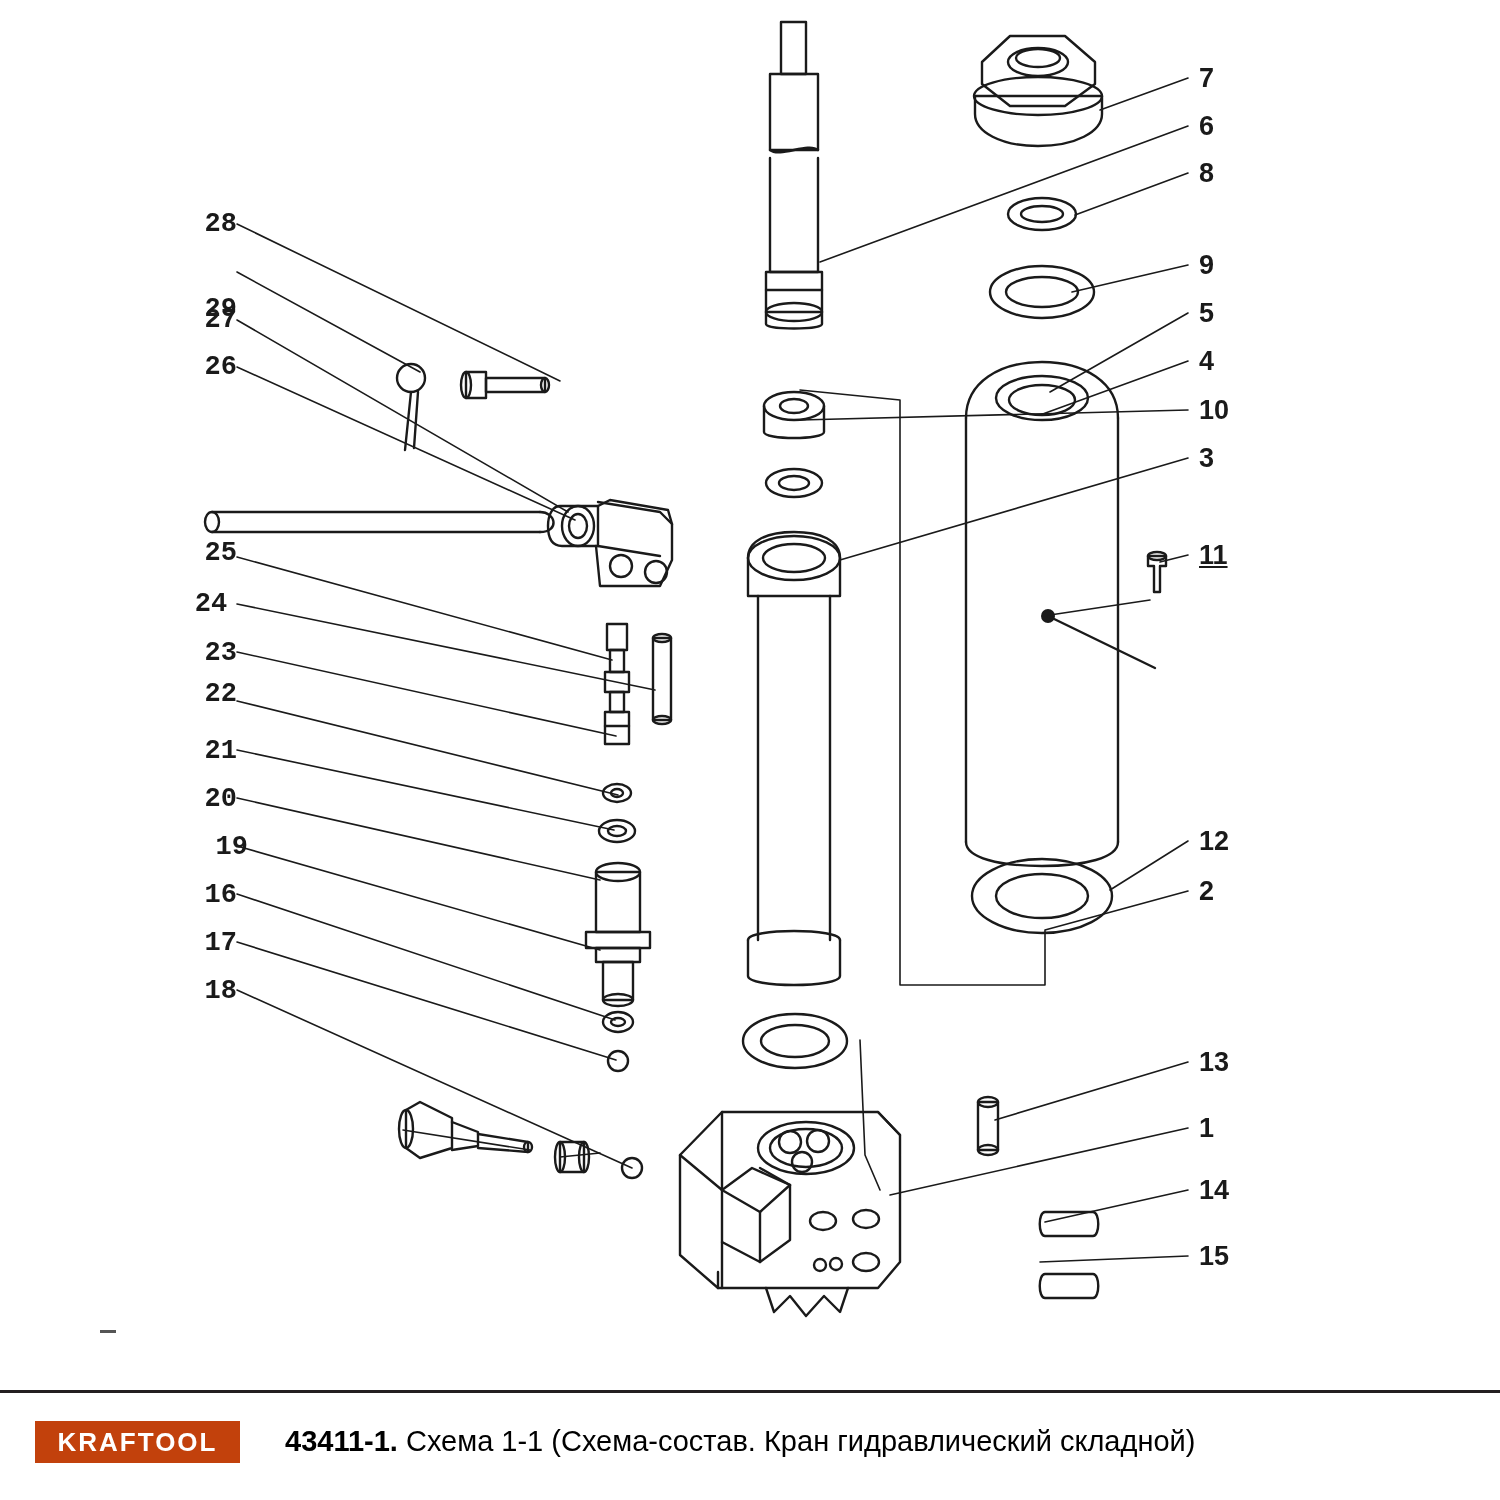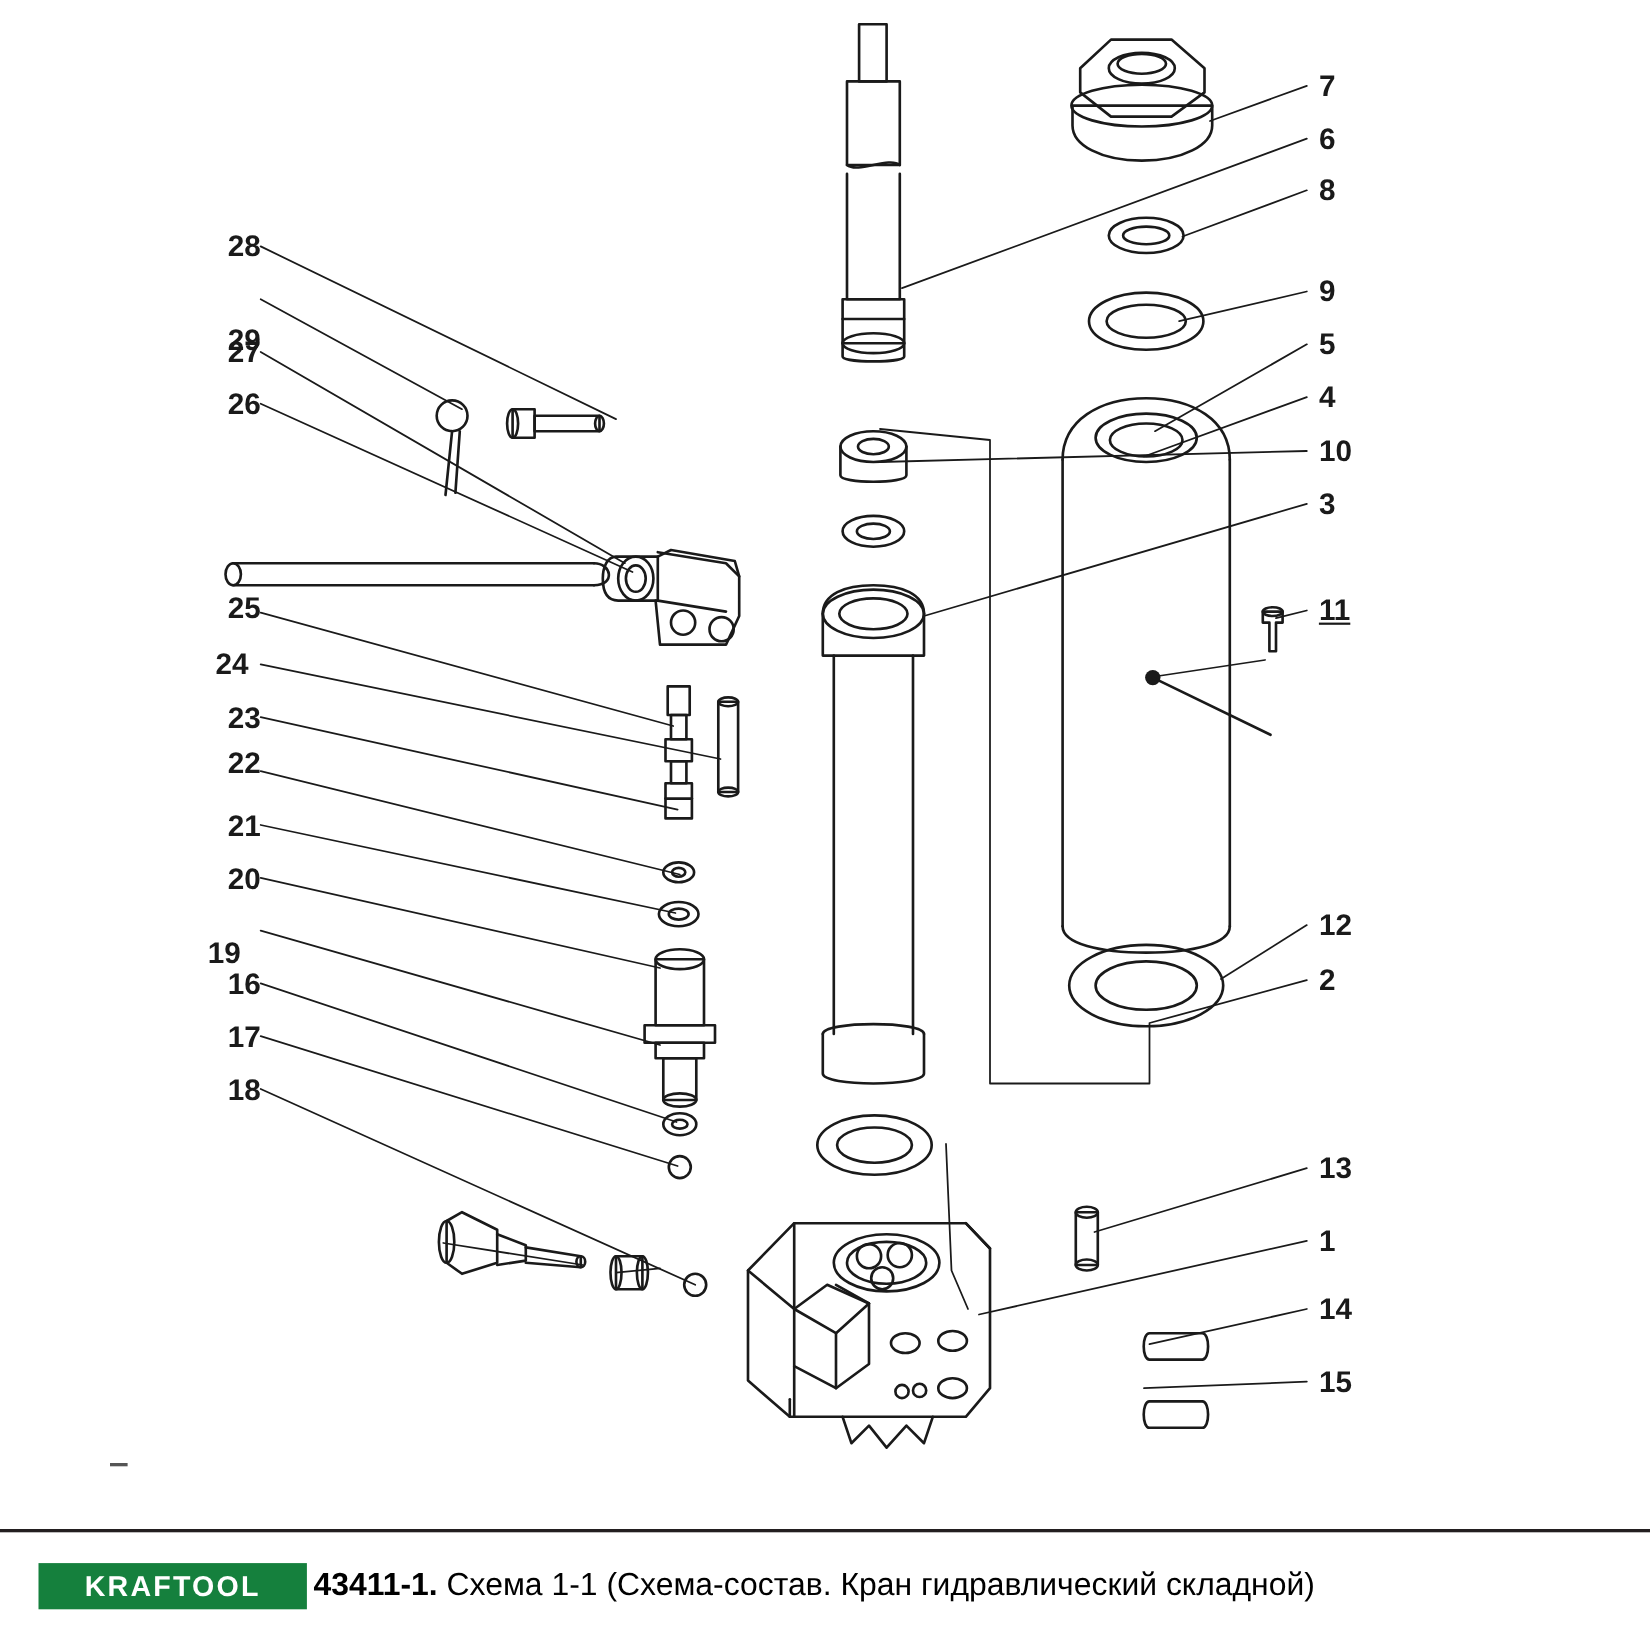--- a/index.html
+++ b/index.html
@@ -33,40 +33,41 @@
     position: absolute;
     font-family: "Liberation Sans", sans-serif;
     font-weight: bold;
     font-size: 27px;
     color: #1a1a1a;
     line-height: 1;
     white-space: nowrap;
   }
   .callout-left {
     text-align: right;
+    font-family: Liberation Mono, monospace;
   }
   .callout-right {
     text-align: left;
   }
   #footer {
     position: absolute;
     left: 0;
     top: 1390px;
     width: 1500px;
     height: 110px;
     background: #ffffff;
     border-top: 3px solid #231f20;
   }
   #brand-logo {
     position: absolute;
     left: 35px;
     top: 28px;
-    width: 244px;
+    width: 205px;
     height: 42px;
-    background: #15803d;
+    background: #c2410c;
     color: #ffffff;
     display: flex;
     align-items: center;
     justify-content: center;
     letter-spacing: 1px;
   }
   #brand-logo .brand-text {
     font-family: "Liberation Sans", sans-serif;
     font-weight: bold;
     font-size: 26px;
@@ -353,21 +354,21 @@
     <div class="callout-label callout-left" style="left:185px;top:211px;width:52px;">28</div>
     <div class="callout-label callout-left" style="left:185px;top:259px;width:52px;margin-top:37px;">29</div>
     <div class="callout-label callout-left" style="left:185px;top:307px;width:52px;">27</div>
     <div class="callout-label callout-left" style="left:185px;top:354px;width:52px;">26</div>
     <div class="callout-label callout-left" style="left:185px;top:540px;width:52px;">25</div>
     <div class="callout-label callout-left" style="left:185px;top:591px;width:52px;text-align:center;">24</div>
     <div class="callout-label callout-left" style="left:185px;top:640px;width:52px;">23</div>
     <div class="callout-label callout-left" style="left:185px;top:681px;width:52px;">22</div>
     <div class="callout-label callout-left" style="left:185px;top:738px;width:52px;">21</div>
     <div class="callout-label callout-left" style="left:185px;top:786px;width:52px;">20</div>
-    <div class="callout-label callout-left" style="left:167px;top:834px;width:52px;margin-top:19px;">19</div>
+    <div class="callout-label callout-left" style="left:196px;top:834px;width:52px;">19</div>
     <div class="callout-label callout-left" style="left:185px;top:882px;width:52px;">16</div>
     <div class="callout-label callout-left" style="left:185px;top:930px;width:52px;">17</div>
     <div class="callout-label callout-left" style="left:185px;top:978px;width:52px;">18</div>
 
     <div class="callout-label callout-right" style="left:1199px;top:65px;">7</div>
     <div class="callout-label callout-right" style="left:1199px;top:113px;">6</div>
     <div class="callout-label callout-right" style="left:1199px;top:160px;">8</div>
     <div class="callout-label callout-right" style="left:1199px;top:252px;">9</div>
     <div class="callout-label callout-right" style="left:1199px;top:300px;">5</div>
     <div class="callout-label callout-right" style="left:1199px;top:348px;">4</div>

